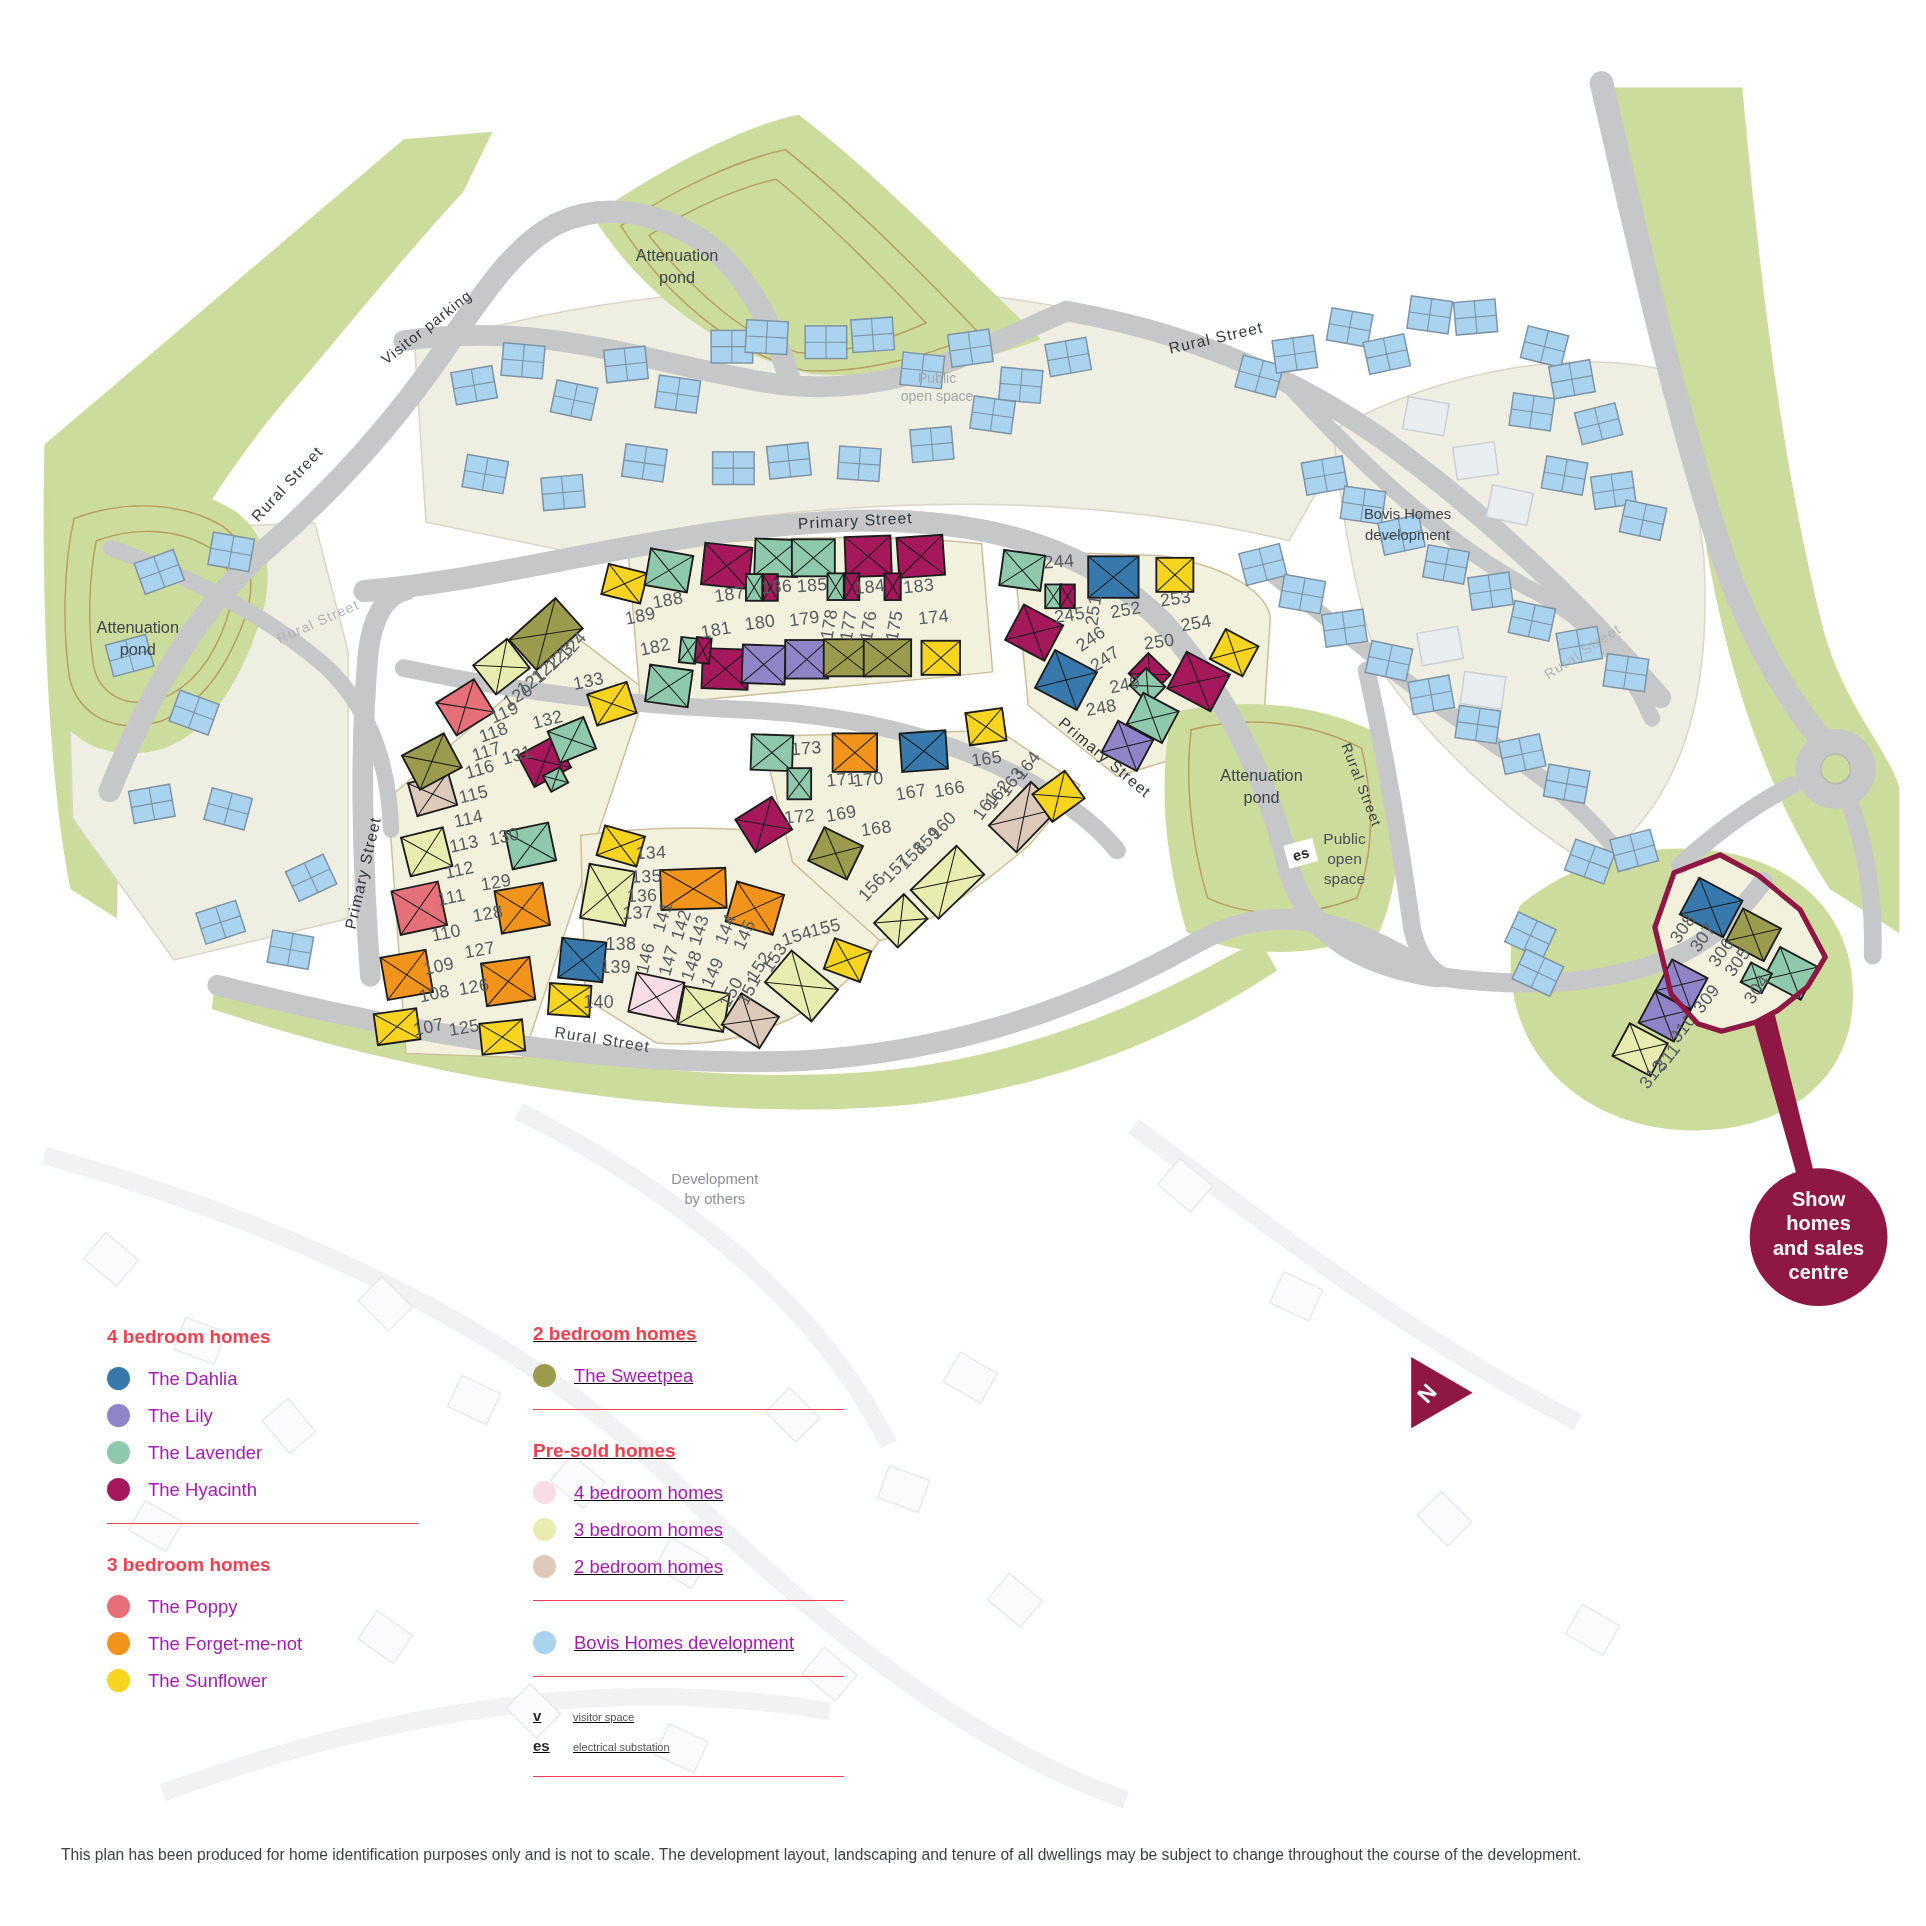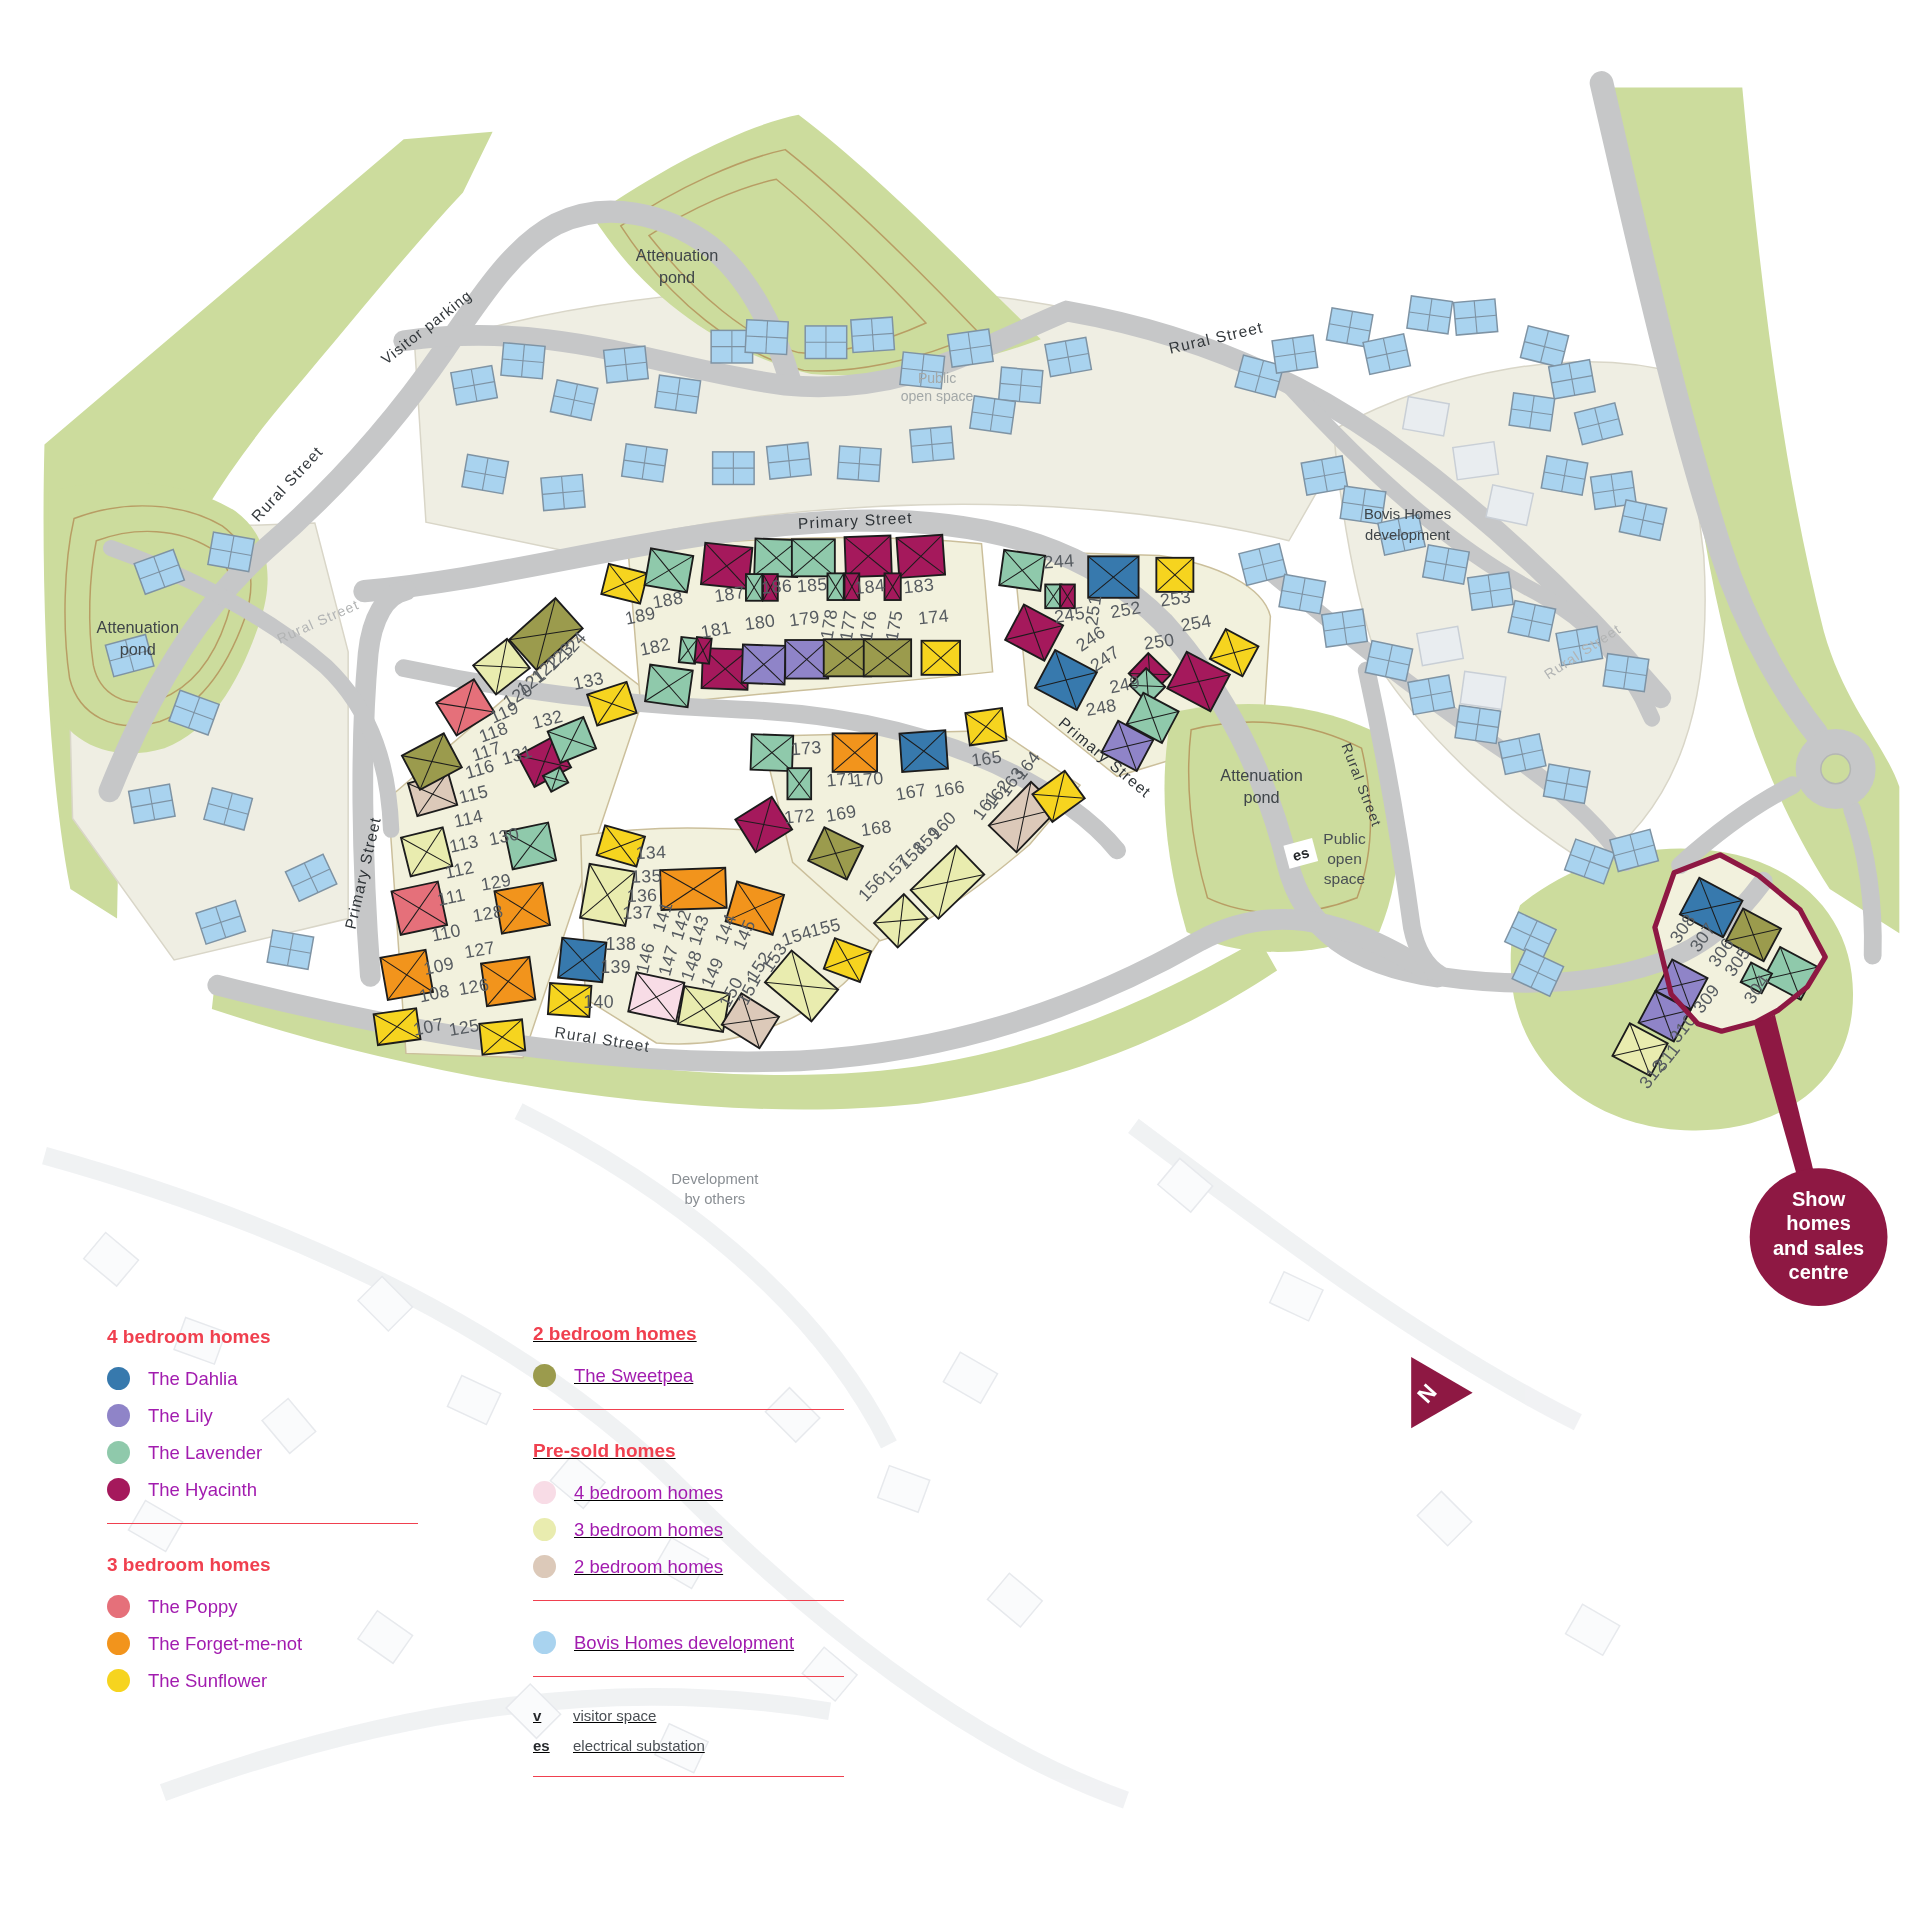--- a/index.html
+++ b/index.html
@@ -7,21 +7,21 @@
   #site-map{position:absolute;left:0;top:0;}
   svg text{font-family:"Liberation Sans",sans-serif;}
   .legend-col{position:absolute;width:341px;}
   .legend-heading{color:#f0404f;font-size:19px;font-weight:bold;margin:0 0 19px 0;}
   .legend-item{display:flex;align-items:center;margin:0 0 14px 0;}
   .legend-dot{width:23px;height:23px;border-radius:50%;margin-right:18px;flex:0 0 23px;}
   .legend-label{font-size:18.5px;color:#a21caf;}
   .legend-divider{border:none;border-top:1.5px solid #f0404f;margin:22px 0 30px 0;width:311px;}
   .legend-abbr{display:flex;align-items:baseline;margin:0 0 13.3px 0;}
   .legend-abbr .k{font-size:15px;font-weight:bold;color:#26292c;width:40px;}
-  .legend-abbr .v{font-size:15px;color:#4a4f54;}
+  .legend-abbr .v{font-size:11px;color:#4a4f54;}
   #disclaimer{position:absolute;left:61px;top:1842px;width:1822px;color:#3a3f44;font-size:15.6px;line-height:25px;}
 </style>
 </head>
 <body>
 
 <svg id="site-map" width="1926" height="1926" viewBox="0 0 2600 2600">
     <g opacity="0.85">
       <path d="M 60,1560 C 420,1660 720,1810 920,2010 C 1120,2210 1320,2360 1520,2430" fill="none" stroke="#eef0f2" stroke-width="24"></path>
       <path d="M 220,2420 C 520,2310 820,2260 1120,2310" fill="none" stroke="#eef0f2" stroke-width="24"></path>
       <path d="M 1530,1520 C 1730,1670 1930,1820 2130,1920" fill="none" stroke="#eef0f2" stroke-width="24"></path>
@@ -1035,14 +1035,15 @@
       <span class="v">visitor space</span>
     </div>
     <div class="legend-abbr">
       <span class="k">es</span>
       <span class="v">electrical substation</span>
     </div>
     <hr class="legend-divider">
   </div>
 
 <div id="disclaimer">
+  <div>This plan has been produced for home identification purposes only and is not to scale. The development layout, landscaping and tenure of all dwellings may be subject to change throughout the course of the development.</div>
 </div>
 
 
 </body></html>

